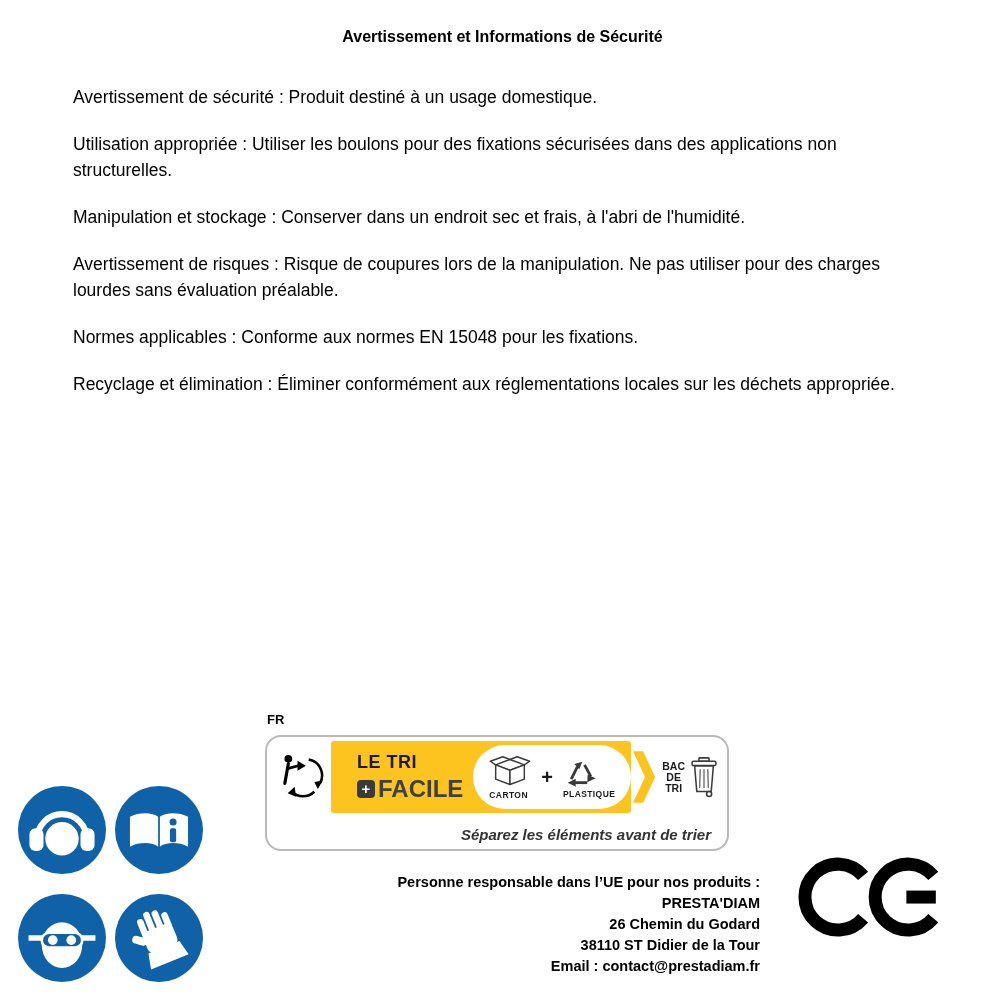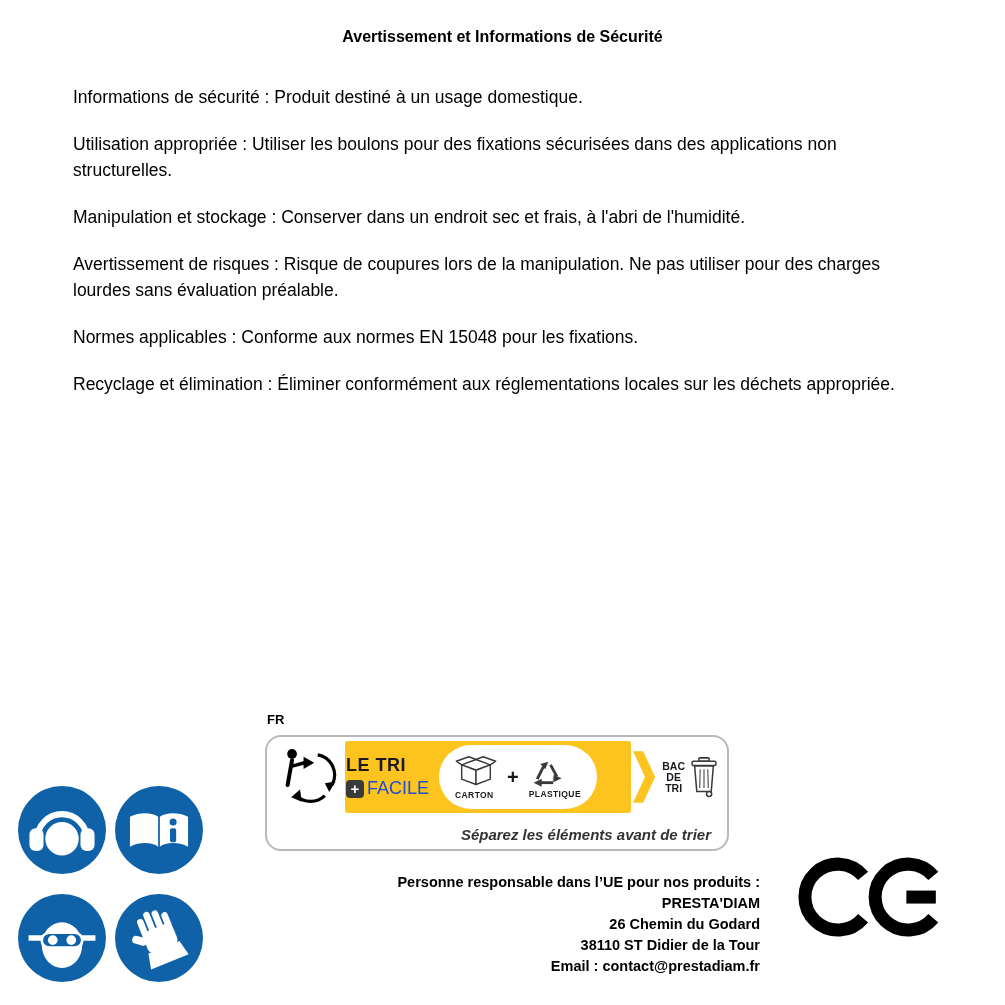--- a/index.html
+++ b/index.html
@@ -23,30 +23,30 @@
   .fr-label{position:absolute;left:267px;top:712px;font-size:13px;font-weight:bold}
 
   .banner{
     position:absolute;left:265px;top:735px;width:464px;height:116px;
     border:2px solid #b9b9b9;border-radius:16px;background:#fff;
     box-sizing:border-box;display:flex;flex-direction:column;
   }
   .banner-top{display:flex;align-items:center;flex:1;padding:4px 4px 0 8px}
   .yellow-wrap{
     flex:1;display:flex;align-items:center;background:#fdc41f;height:72px;
-    margin-left:4px;padding-left:1px;border-radius:3px;
+    margin-left:4px;padding-left:26px;border-radius:3px;
   }
   .tri-title{display:flex;flex-direction:column;justify-content:center}
   .tri-line1{font-size:18px;font-weight:bold;letter-spacing:.5px;color:#1a1a1a}
   .tri-line2{display:flex;align-items:center;gap:3px;margin-top:2px}
   .plus-box{
     width:18px;height:18px;background:#3a3a3a;color:#fff;font-weight:bold;
     display:flex;align-items:center;justify-content:center;font-size:15px;border-radius:4px;
   }
-  .facile{font-size:18px;font-weight:normal;color:#1d4ed8}
+  .facile{font-size:24px;font-weight:bold;color:#404040}
   .pill{
     margin-left:10px;background:#fff;border-radius:34px;display:flex;align-items:center;
     gap:10px;padding:4px 16px;height:64px;box-sizing:border-box;
   }
   .mat{display:flex;flex-direction:column;align-items:flex-start;gap:1px}
   .mat-label{font-size:8.5px;font-weight:bold;letter-spacing:.4px;color:#1a1a1a}
   .pill-plus{font-size:20px;font-weight:bold;color:#1a1a1a}
   .chevron{margin-left:2px;flex:0 0 auto}
   .bac{display:flex;align-items:center;gap:2px;padding:0 2px 0 5px}
   .bac-text{font-size:10.5px;font-weight:bold;line-height:11px;text-align:center;color:#1a1a1a}
@@ -60,21 +60,21 @@
     font-weight:bold;font-size:14.5px;line-height:21px;
   }
   .ce{position:absolute;left:797px;top:852px}
 </style>
 </head>
 <body>
 
 <h1 class="title">Avertissement et Informations de Sécurité</h1>
 
 <div class="content">
-  <p>Informations de sécurité : Produit destiné à un usage domestique.</p>
+  <p>Avertissement de sécurité : Produit destiné à un usage domestique.</p>
   <p>Utilisation appropriée : Utiliser les boulons pour des fixations sécurisées dans des applications non structurelles.</p>
   <p>Manipulation et stockage : Conserver dans un endroit sec et frais, à l'abri de l'humidité.</p>
   <p>Avertissement de risques : Risque de coupures lors de la manipulation. Ne pas utiliser pour des charges lourdes sans évaluation préalable.</p>
   <p>Normes applicables : Conforme aux normes EN 15048 pour les fixations.</p>
   <p>Recyclage et élimination : Éliminer conformément aux réglementations locales sur les déchets appropriée.</p>
 </div>
 
 <div class="icon-grid">
 
   <svg viewBox="0 0 100 100" width="88" height="88">

